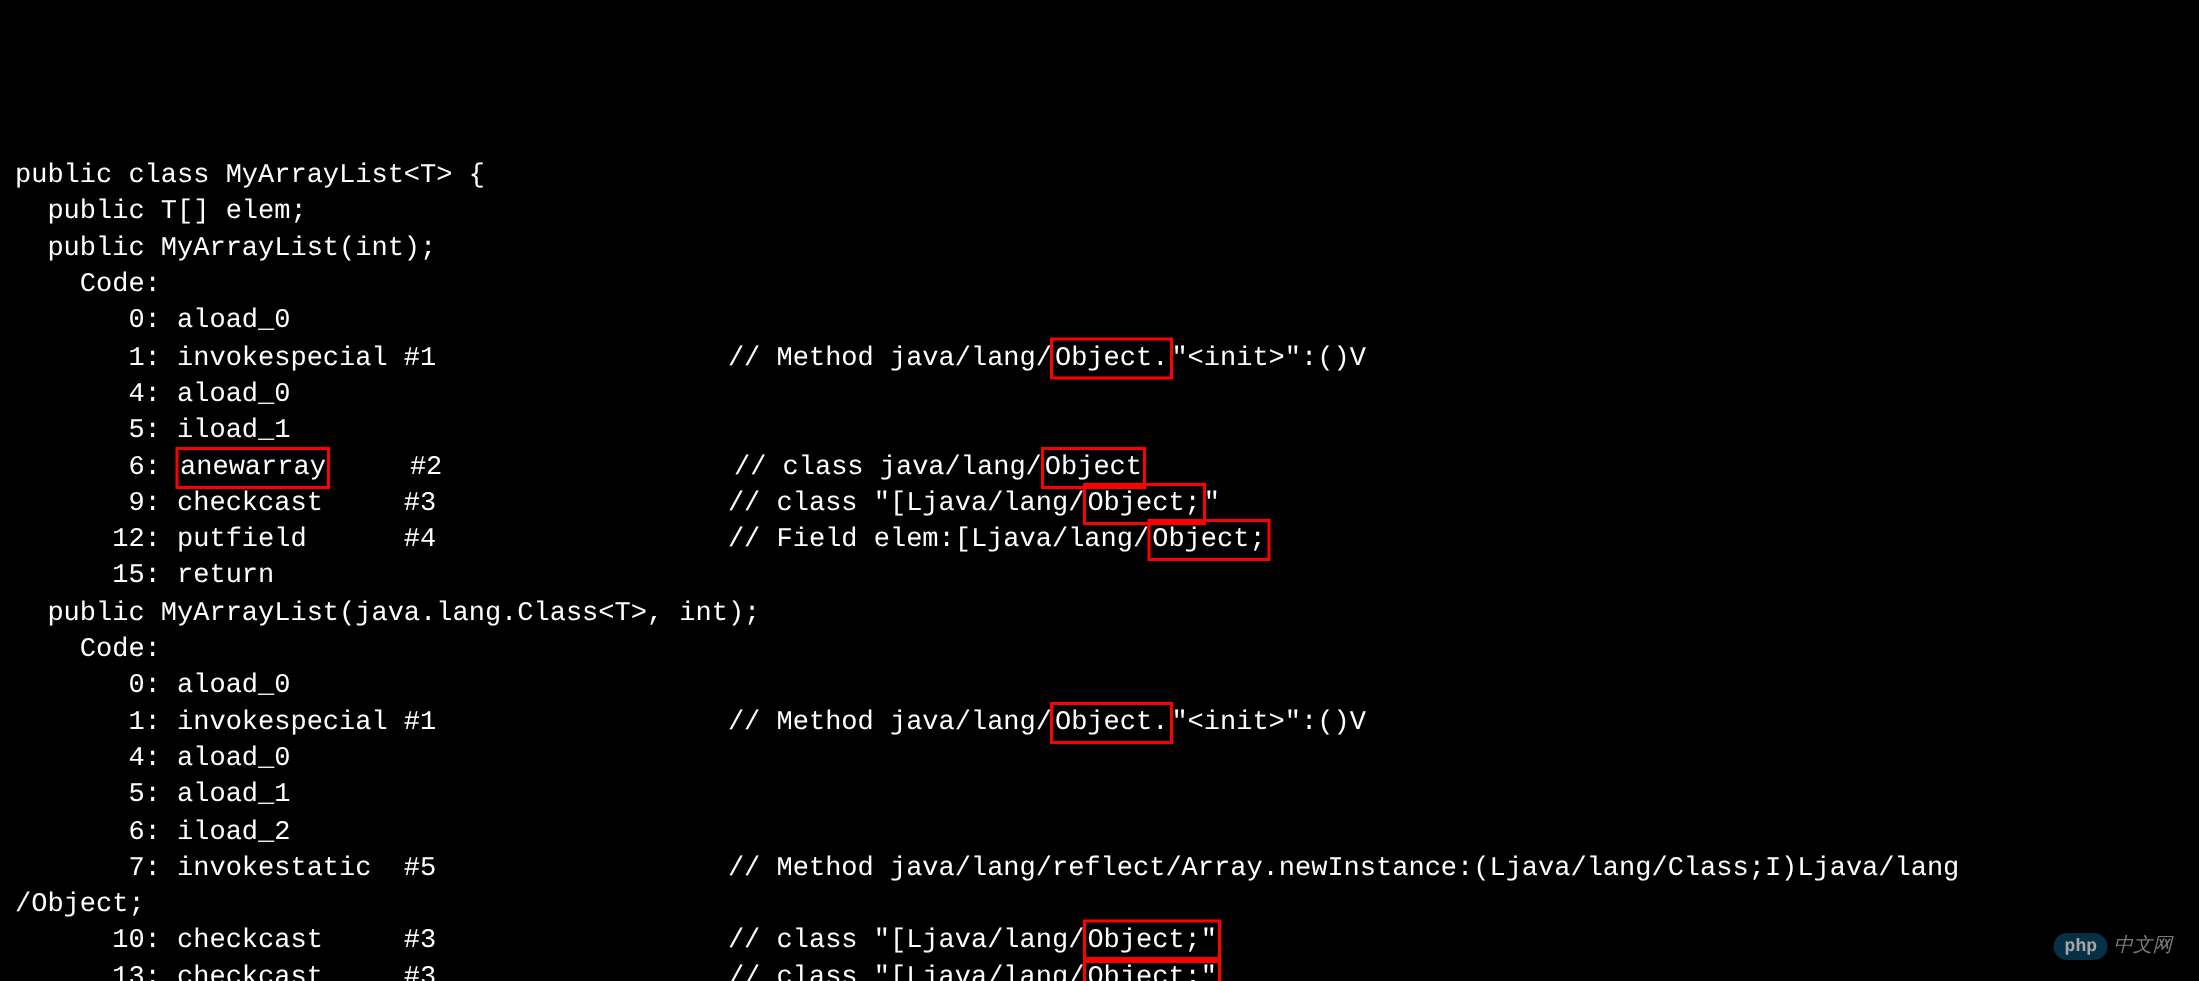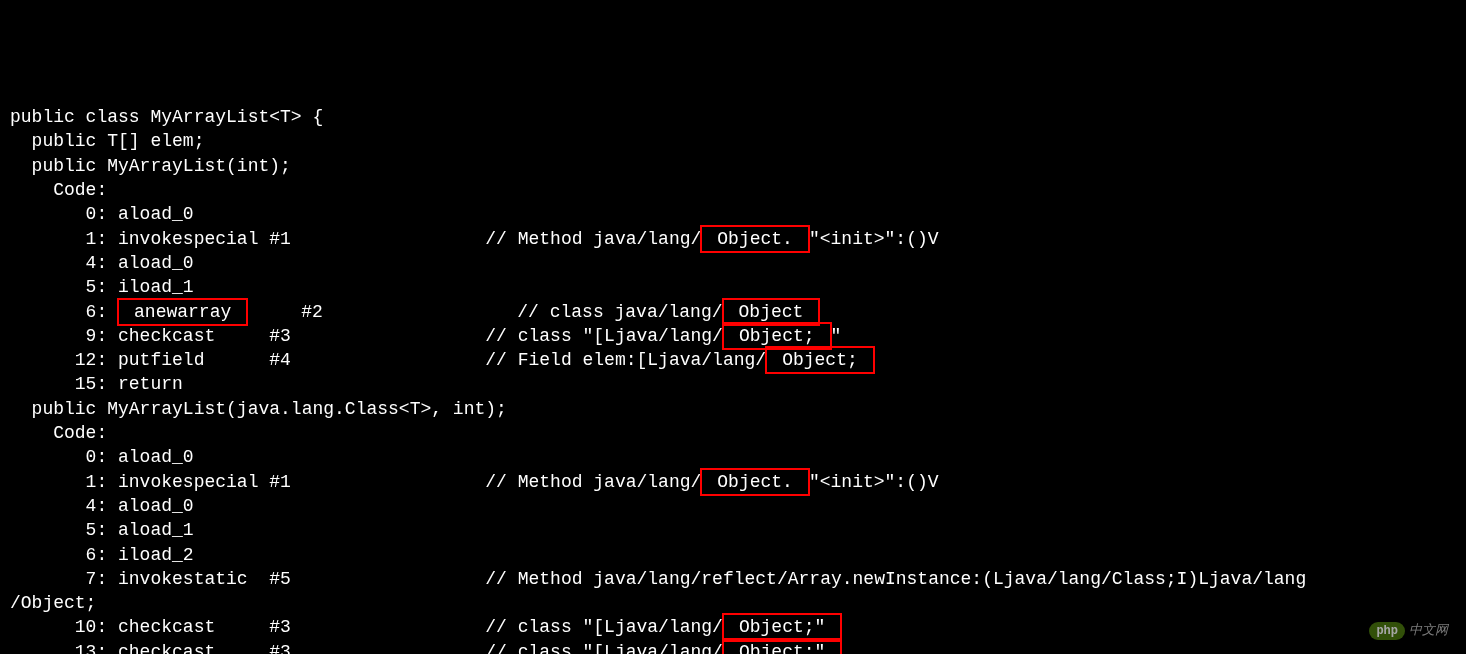--- a/index.html
+++ b/index.html
@@ -13,35 +13,35 @@
     width: 1466px;
     height: 654px;
     overflow: hidden;
     white-space: pre;
     position: relative;
   }
   .line { display: block; }
   .hl {
     border: 2px solid #ff0000;
     display: inline-block;
-    padding: 0 15px;
+    padding: 0 1px;
     margin: -2px -1px;
   }
   .watermark {
     position: absolute;
     right: 18px;
     bottom: 14px;
     opacity: 0.65;
     font-size: 13px;
     display: flex;
     align-items: center;
     gap: 4px;
   }
   .watermark .badge {
-    background: #4d7c0f;
+    background: #0c4a6e;
     color: #fff;
     border-radius: 10px;
     padding: 1px 7px;
     font-weight: bold;
     font-size: 12px;
   }
   .watermark .txt { color: #bbb; font-style: italic; }
 </style>
 </head>
 <body>

